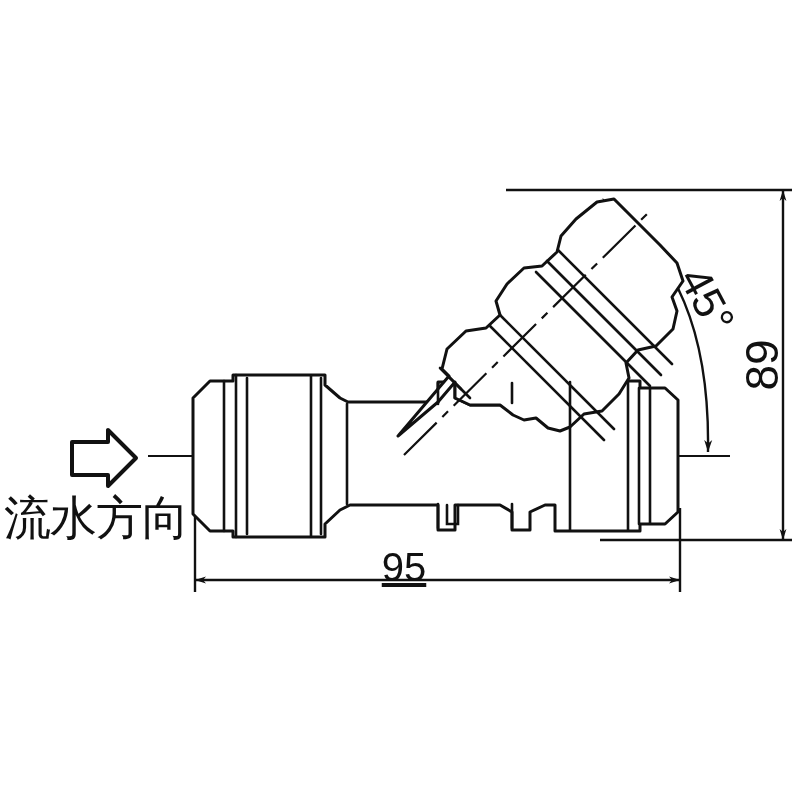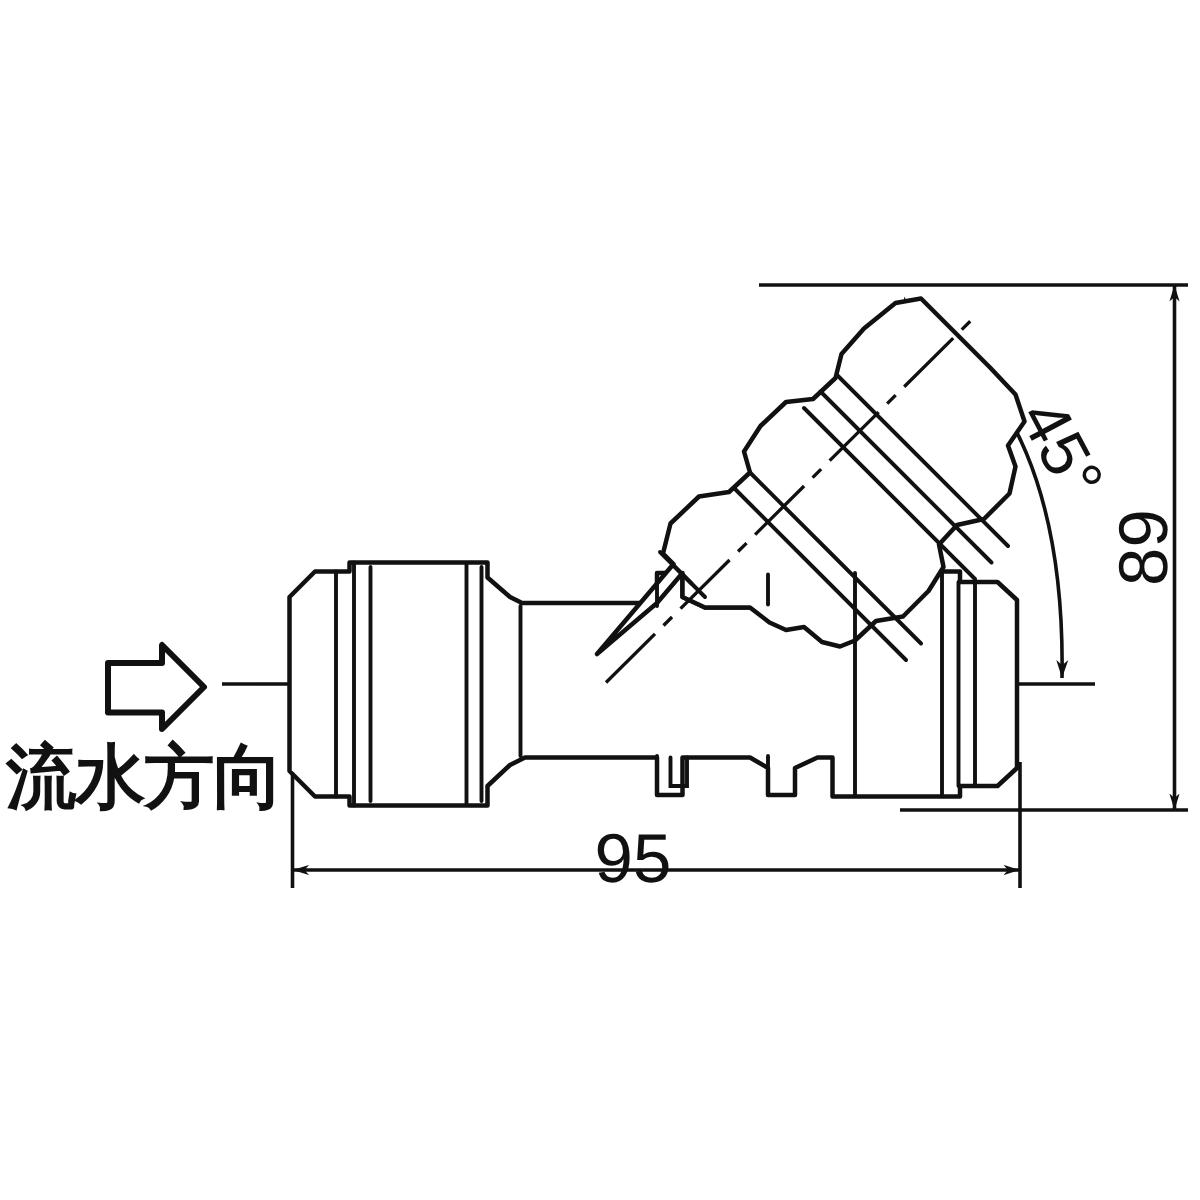--- a/index.html
+++ b/index.html
@@ -26,43 +26,44 @@
   }
   .dim-text {
     position: absolute;
     font-family: "Liberation Sans", sans-serif;
     font-weight: 400;
     color: #111111;
     white-space: nowrap;
     letter-spacing: 0px;
   }
   #dim-95-label {
-    left: 422px;
+    left: 404px;
     top: 545px;
     transform: translateX(-50%);
-    font-size: 46px;
+    font-size: 40px;
+    text-decoration: underline;
   }
   #dim-89-label {
     left: 762px;
     top: 365px;
     transform: translate(-50%, -50%) rotate(-90deg);
     font-size: 46px;
   }
   #angle-45-label {
     left: 707px;
     top: 300px;
     transform: translate(-50%, -50%) rotate(62deg);
     font-size: 44px;
   }
   #flow-label {
     left: 4px;
     top: 487px;
     font-size: 47px;
     font-family: "DejaVu Sans", sans-serif;
-    font-weight: 700;
+    font-weight: 400;
     letter-spacing: -1px;
   }
 </style>
 </head>
 <body>
 
 <div id="page">
 
   <svg id="drawing" viewBox="0 0 800 800">
     <defs>

